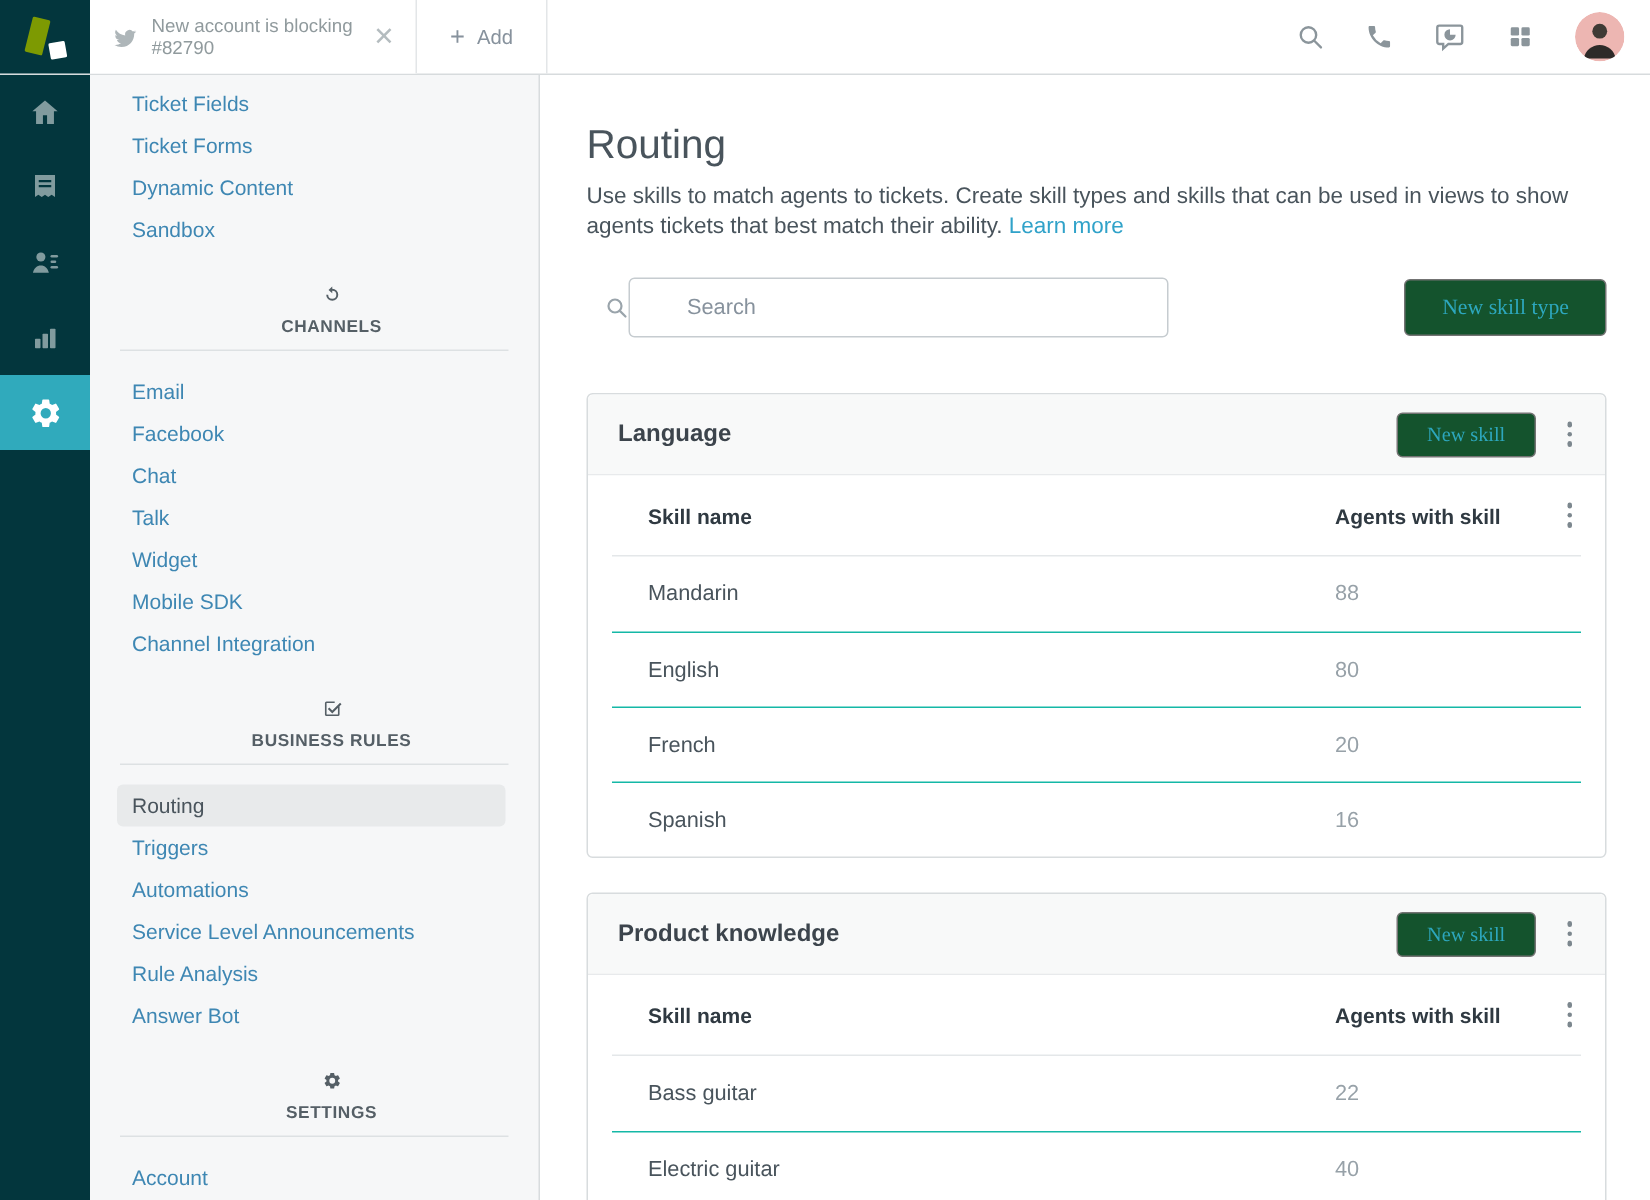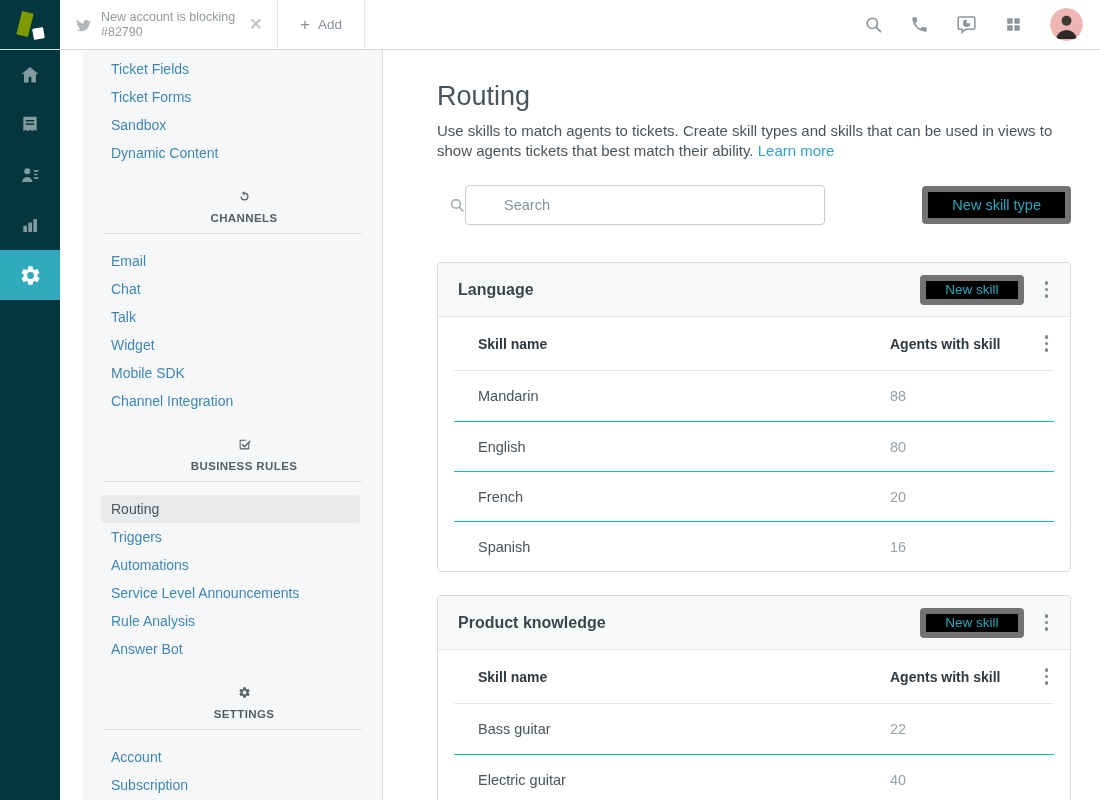--- a/index.html
+++ b/index.html
@@ -21,21 +21,21 @@
   .tab-close { color:#b4bcbf; font-size:17px; line-height:1; padding:2px 4px; cursor:pointer; }
   .add-btn { display:flex; align-items:center; gap:8px; padding:0 22px; font-size:13.5px; color:#87929d; background:none; border:none; cursor:pointer; font-family:inherit; }
   .add-plus { font-size:17px; font-weight:400; color:#87929d; line-height:1; }
 
   .topbar-spacer { flex:1; }
   .topbar-icons { display:flex; align-items:center; gap:27px; padding-right:17px; }
   .tb-icon { background:none; border:none; color:#8b959b; cursor:pointer; display:flex; align-items:center; padding:0; }
   .avatar { width:33px; height:33px; border-radius:50%; overflow:hidden; cursor:pointer; border:none; padding:0; background:none; display:flex; }
 
   
-  .body { flex:1; display:flex; min-height:0;gap:23px; }
+  .body { flex:1; display:flex; min-height:0; }
 
   
   .rail { width:60px; flex:0 0 60px; background:#03363d; display:flex; flex-direction:column; }
   .rail-item { height:50px; display:flex; align-items:center; justify-content:center; color:rgba(255,255,255,0.5); cursor:pointer; background:none; border:none; }
   .rail-item.active { background:#30aabc; color:#fff; }
 
   
   .sidebar { width:300px; flex:0 0 300px; background:#f6f7f8; border-right:1px solid #d8dcde; padding-top:5px; overflow:hidden; }
   .side-link { display:block; line-height:28px; padding-left:28px; font-size:14px; color:#3e87b3; text-decoration:none; cursor:pointer; white-space:nowrap; }
   .side-link.active { background:#e8eaeb; border-radius:4px; margin:0 22px 0 18px; padding-left:10px; color:#49545c; }
@@ -47,21 +47,21 @@
   .main { flex:1; background:#fff; padding:0 29px 0 31px; overflow:hidden; }
   .page-title { margin-top:31px; font-size:27px; font-weight:400; color:#49545c; }
   .page-desc { margin-top:9px; font-size:15px; line-height:20px; color:#49545c; max-width:660px; }
   .learn-more { color:#30a2c9; text-decoration:none; cursor:pointer; }
 
   .controls { margin-top:24px; display:flex; align-items:center; justify-content:space-between; }
   .search-box { position:relative; width:388px;padding-left:28px; }
   .search-box svg { position:absolute; left:12px; top:12px; color:#9aa4ab; }
   .search-input { width:100%; height:40px; border:1px solid #c6ccd0; border-radius:4px; padding:0 12px 0 38px; font-size:14.5px; color:#49545c; font-family:inherit; outline:none; background:#fff; }
   .search-input::placeholder { color:#87929d; }
-  .btn-outline { background:#000000; border:6px solid #737373; color:#2da7bd; border-radius:4px; cursor:pointer; font-family:Liberation Sans, sans-serif; }
+  .btn-outline { background:#14532d; border:1px solid #737373; color:#2da7bd; border-radius:4px; cursor:pointer; font-family:Liberation Serif, serif; }
   .btn-new-type { height:38px; padding:0 24px; font-size:14.5px; }
   .btn-new-skill { height:30px; padding:0 19px; font-size:13.5px; }
 
   .card { border:1px solid #d8dcde; border-radius:4px; margin-top:23px; background:#fff; }
   .card.first { margin-top:37px; }
   .card-header { display:flex; align-items:center; background:#f8f9f9; border-bottom:1px solid #e8eaec; padding:12px 16px 12px 20px; height:54px; border-radius:4px 4px 0 0; }
   .card-title { flex:1; font-size:16px; font-weight:700; color:#3c444c; }
   .kebab { display:inline-flex; flex-direction:column; gap:3px; align-items:center; padding:5px 6px; cursor:pointer; background:none; border:none; }
   .kebab i { width:3.5px; height:3.5px; border-radius:50%; background:#7c878e; display:block; }
   .card-header .kebab { margin-left:15px; }
@@ -181,33 +181,34 @@
       <button class="rail-item active">
         <svg width="23" height="23" viewBox="0 0 24 24" fill="currentColor">
             <path d="M19.14 12.94c.04-.3.06-.61.06-.94s-.02-.64-.07-.94l2.03-1.58a.49.49 0 0 0 .12-.61l-1.92-3.32a.49.49 0 0 0-.59-.22l-2.39.96c-.5-.38-1.03-.7-1.62-.94l-.36-2.54a.48.48 0 0 0-.48-.41h-3.84c-.24 0-.43.17-.47.41l-.36 2.54c-.59.24-1.13.57-1.62.94l-2.39-.96a.47.47 0 0 0-.59.22L2.74 8.87c-.12.21-.08.47.12.61l2.03 1.58c-.05.3-.09.63-.09.94s.02.64.07.94l-2.03 1.58a.49.49 0 0 0-.12.61l1.92 3.32c.12.22.37.29.59.22l2.39-.96c.5.38 1.03.7 1.62.94l.36 2.54c.05.24.24.41.48.41h3.84c.24 0 .44-.17.47-.41l.36-2.54c.59-.24 1.13-.56 1.62-.94l2.39.96c.22.08.47 0 .59-.22l1.92-3.32a.49.49 0 0 0-.12-.61zM12 15.6A3.6 3.6 0 1 1 12 8.4a3.6 3.6 0 0 1 0 7.2z"></path>
           </svg>
       </button>
     </nav>
 
     <aside class="sidebar">
       <a class="side-link">Ticket Fields</a>
       <a class="side-link">Ticket Forms</a>
+      <a class="side-link">Dynamic Content</a>
       <a class="side-link">Sandbox</a>
-      <a class="side-link">Dynamic Content</a>
 
       <div class="side-header">
         <span class="hdr-icon">
           <svg width="13" height="13" viewBox="0 0 24 24" fill="currentColor">
               <path d="M12 5V1.8L7.4 6 12 10.2V7a5 5 0 1 1-5 5H4.6A7.4 7.4 0 1 0 12 4.6z"></path>
             </svg>
         </span>
         <span>CHANNELS</span>
       </div>
       <div class="side-divider"></div>
       <a class="side-link">Email</a>
+      <a class="side-link">Facebook</a>
       <a class="side-link">Chat</a>
       <a class="side-link">Talk</a>
       <a class="side-link">Widget</a>
       <a class="side-link">Mobile SDK</a>
       <a class="side-link">Channel Integration</a>
 
       <div class="side-header">
         <span class="hdr-icon">
           <svg width="13" height="13" viewBox="0 0 24 24" fill="currentColor">
               <path d="M19 5v14H5V5h10V3H5a2 2 0 0 0-2 2v14a2 2 0 0 0 2 2h14a2 2 0 0 0 2-2V9h-2z"></path>

